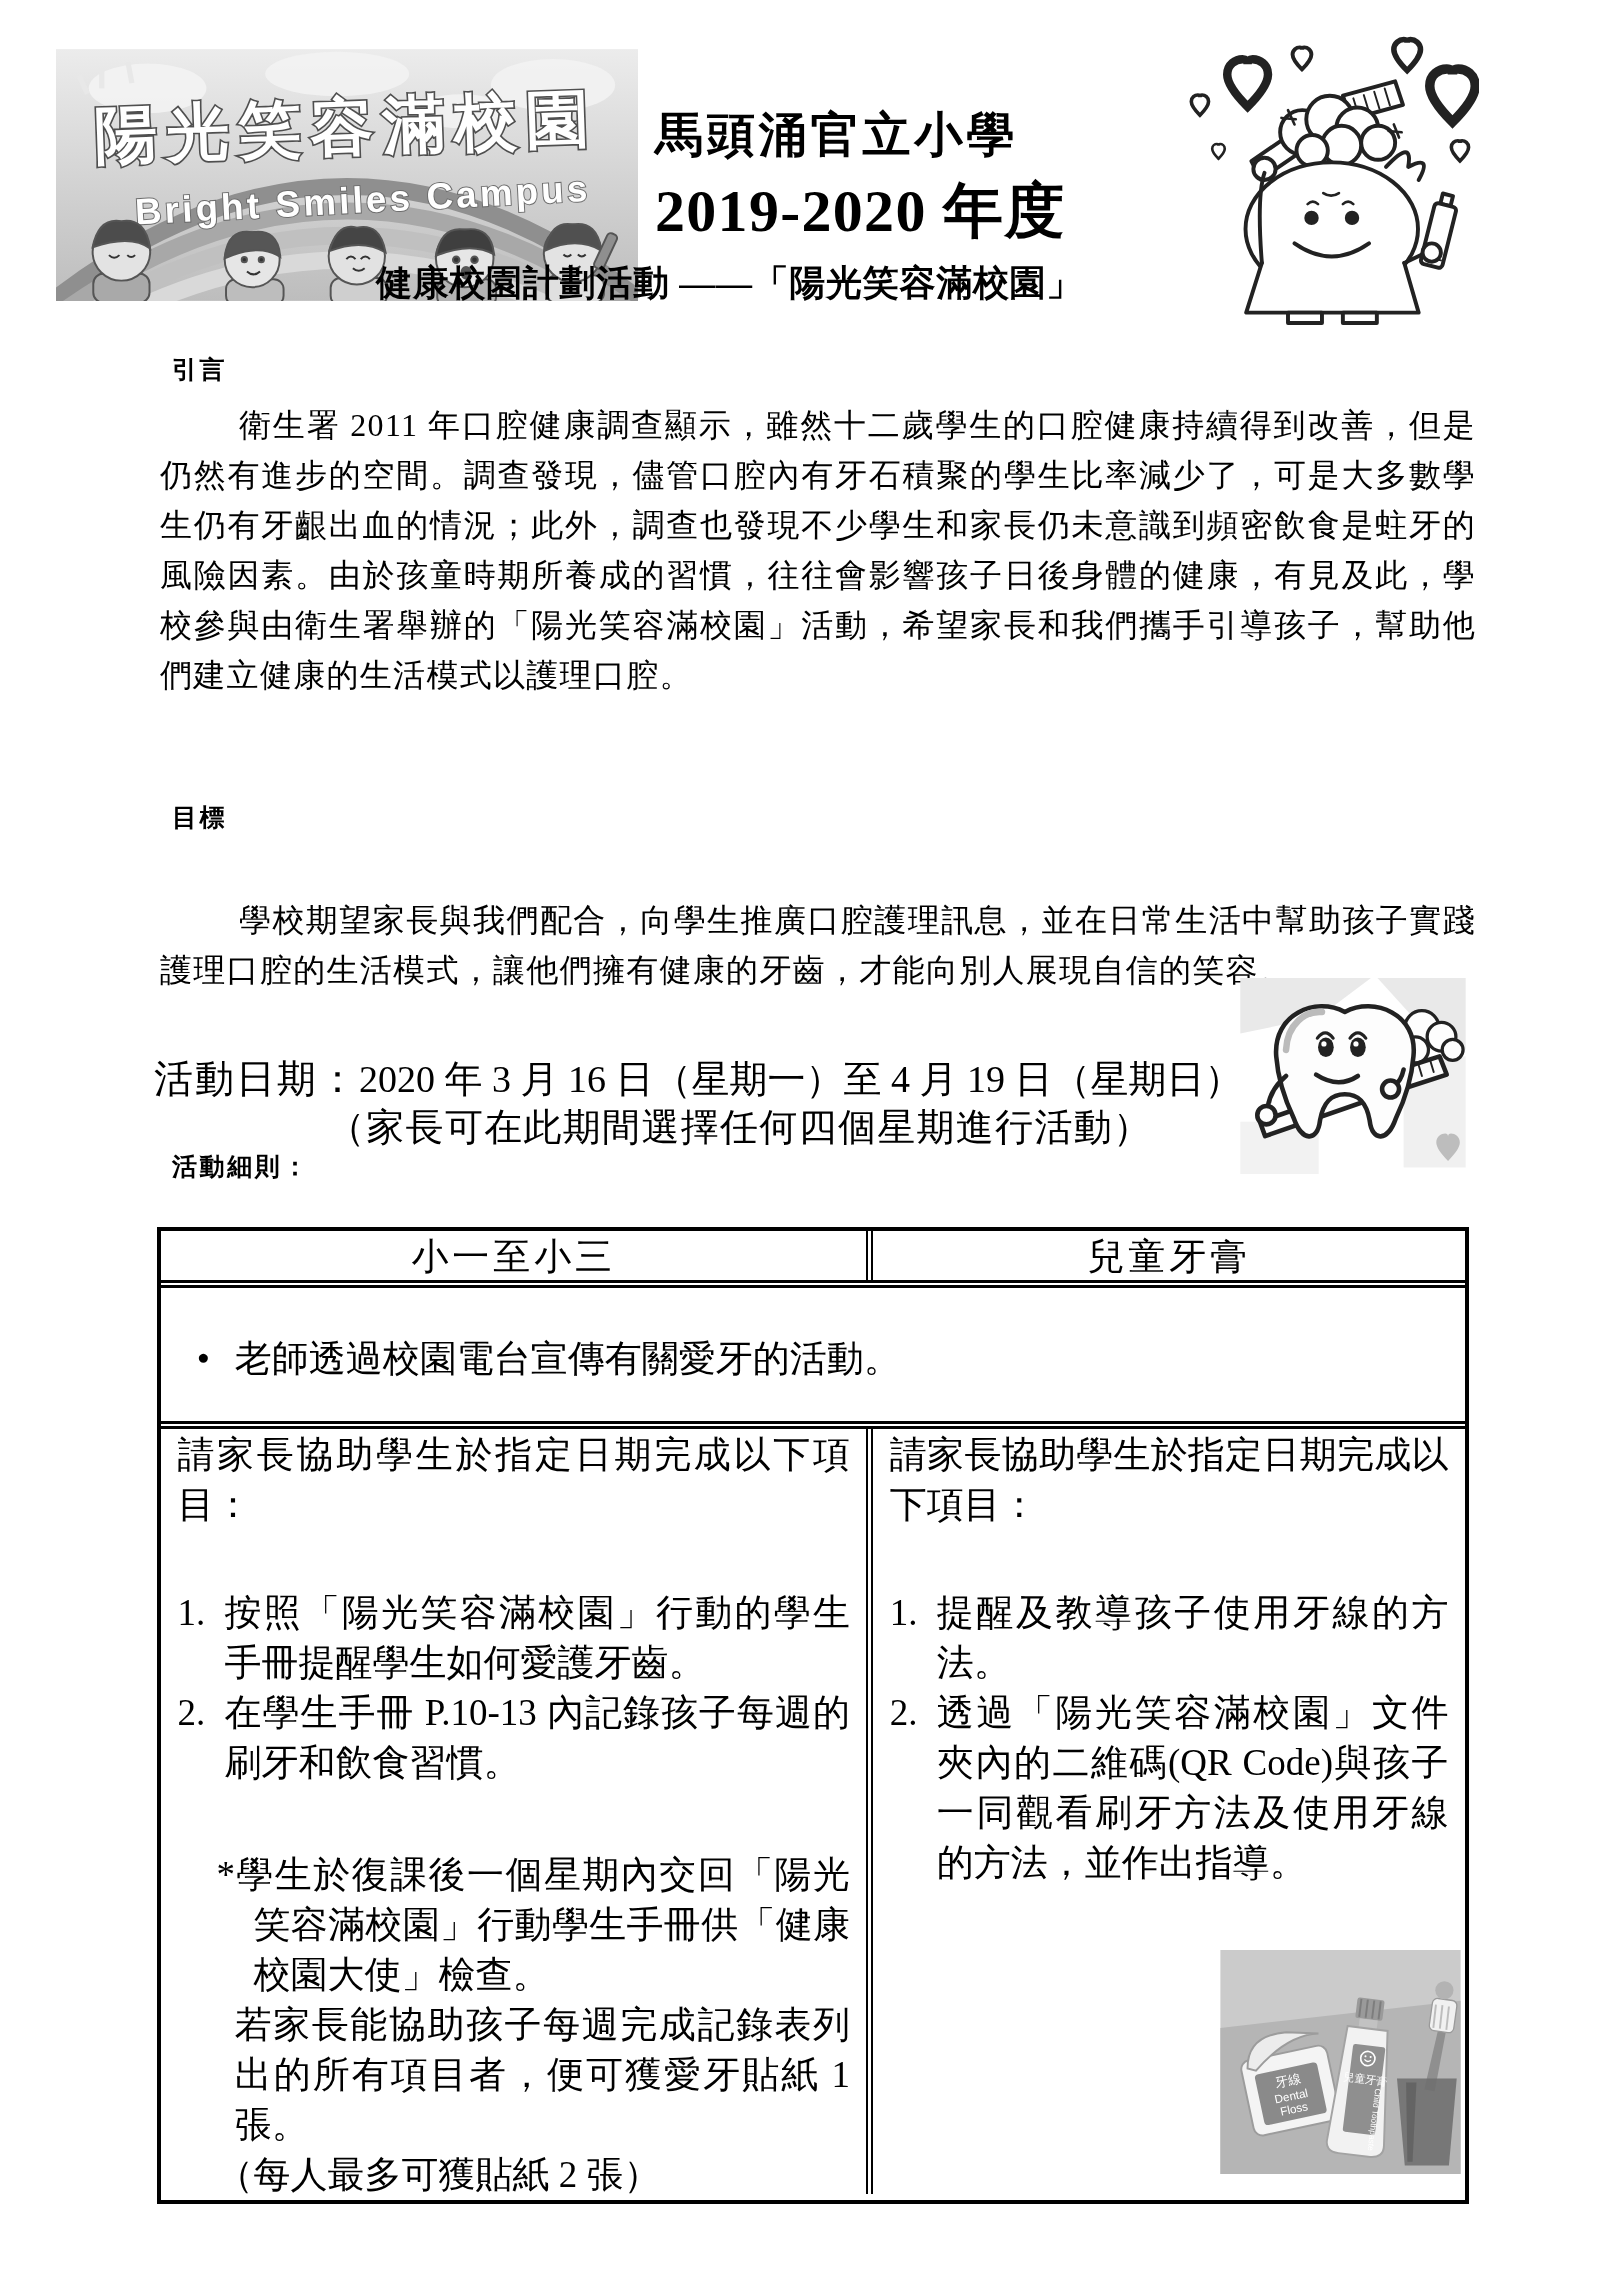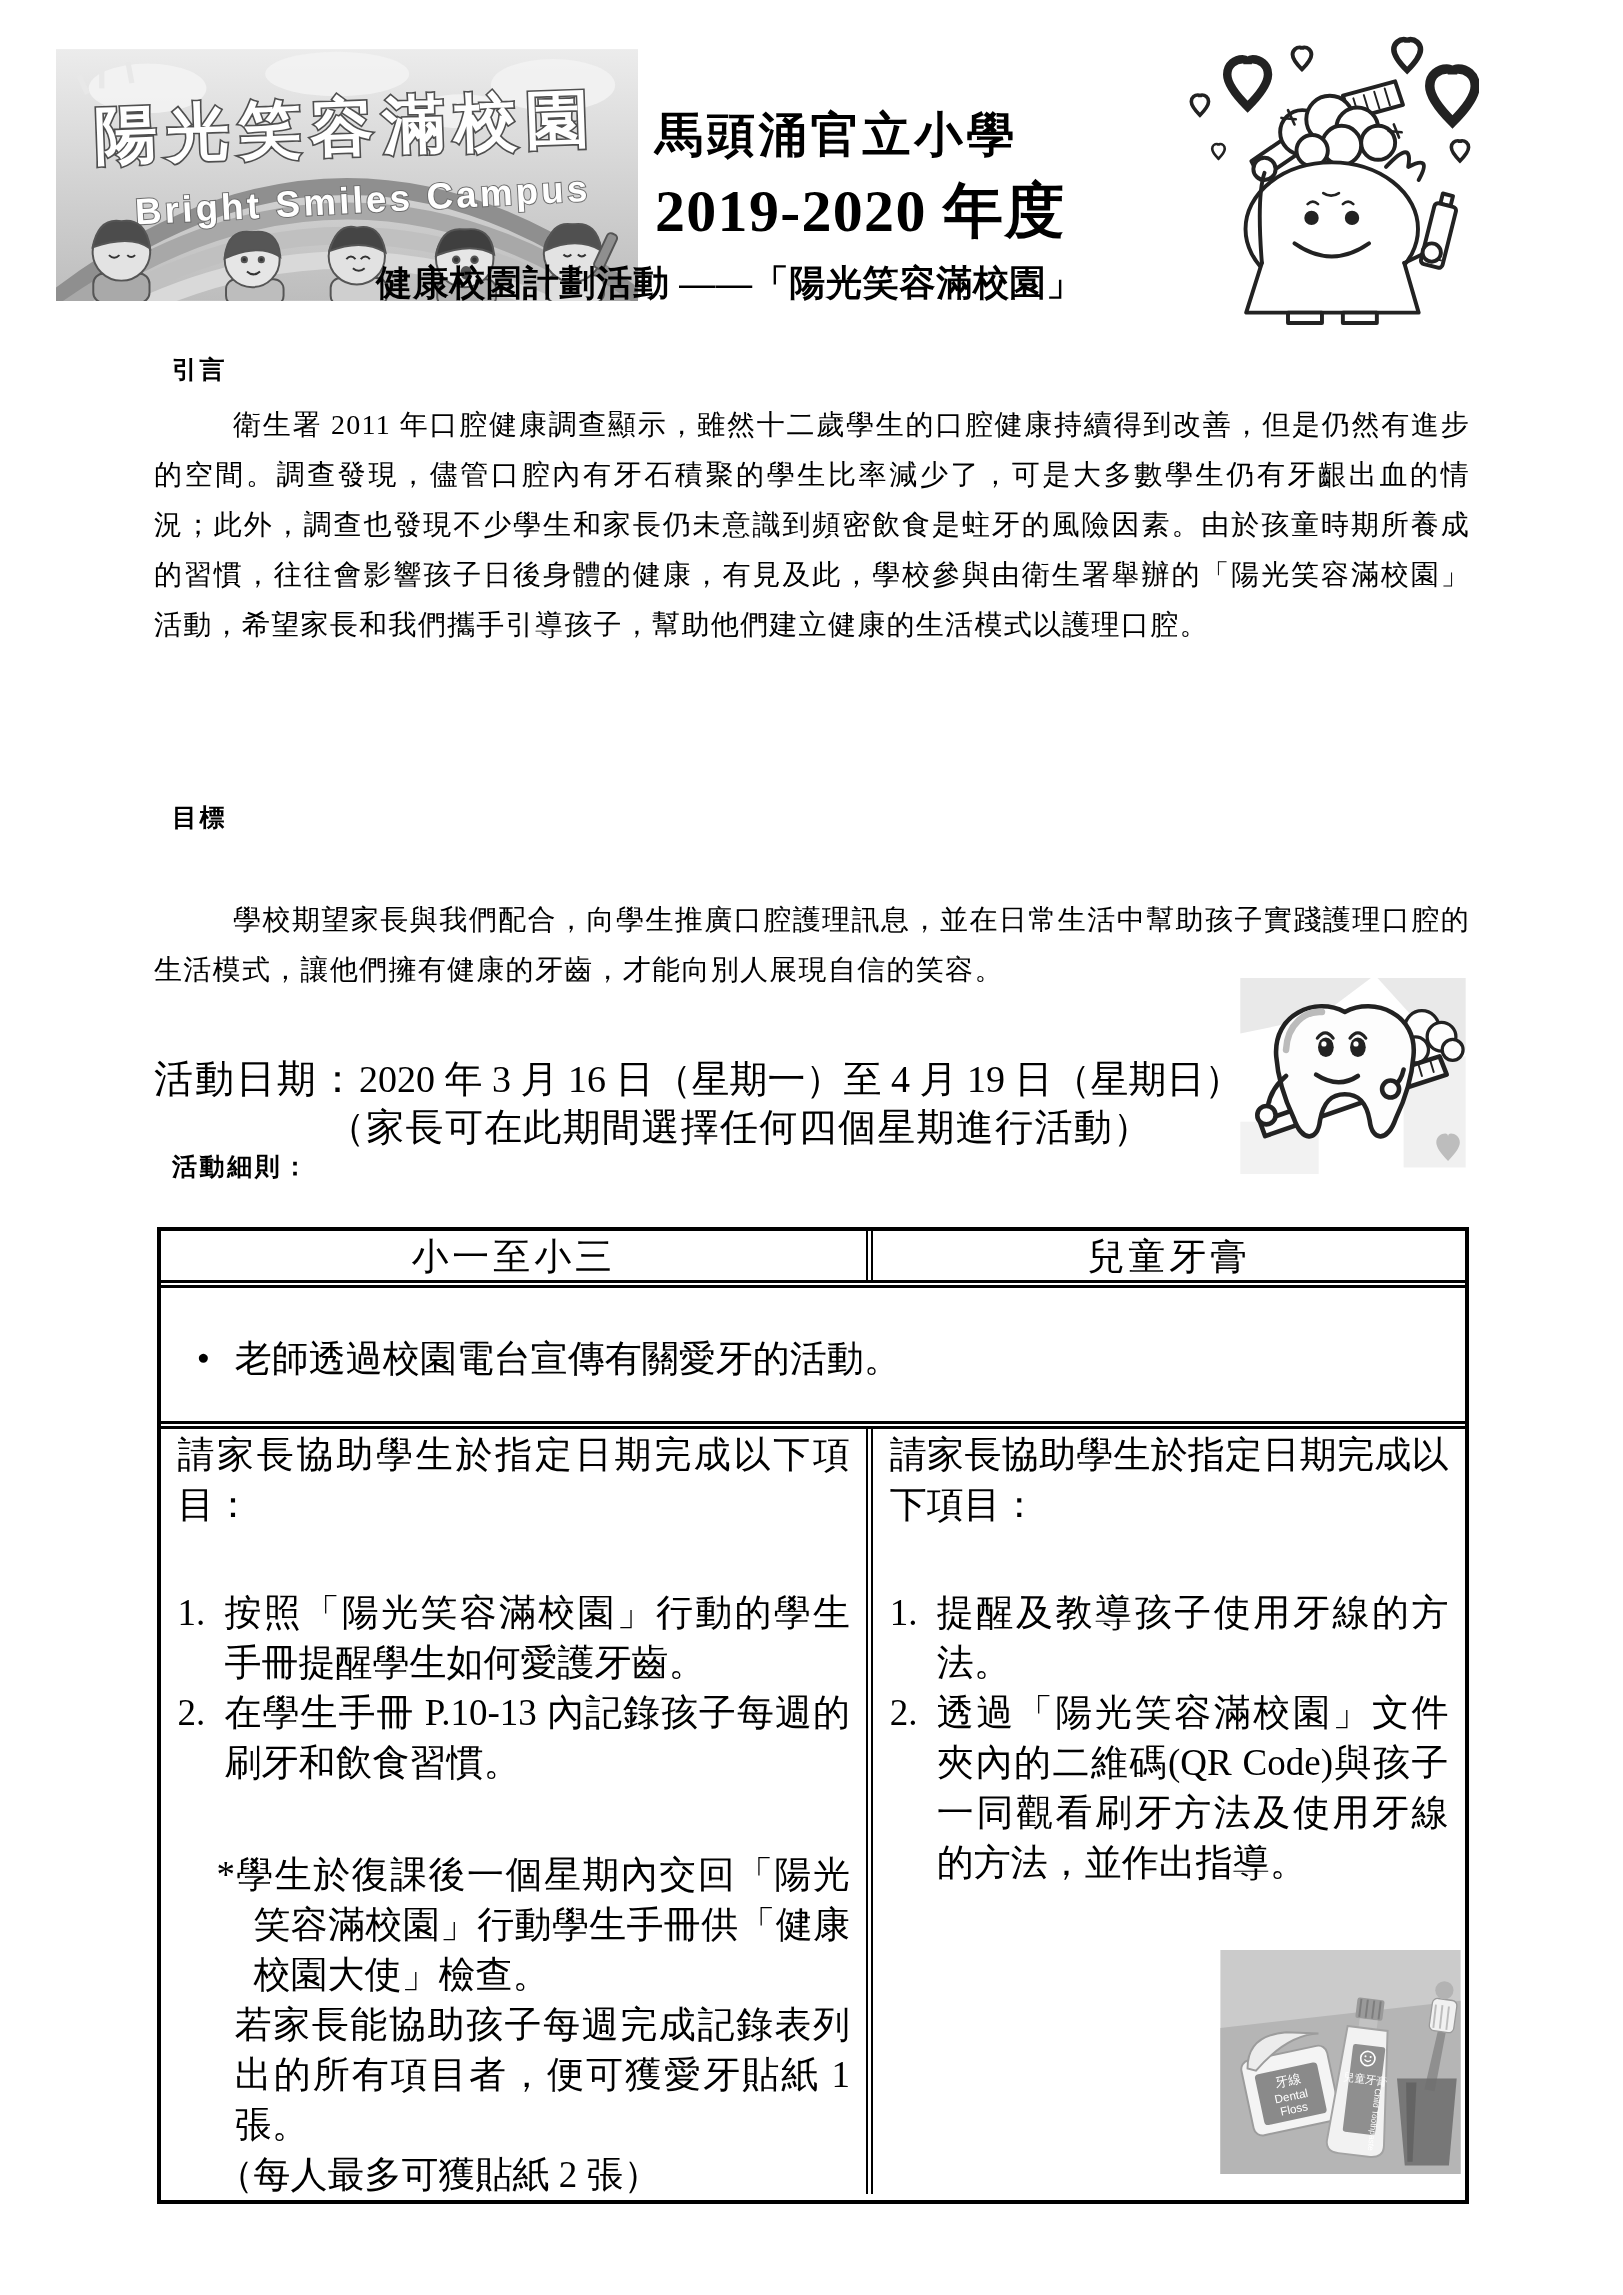--- a/index.html
+++ b/index.html
@@ -12,21 +12,21 @@
   
   #banner{left:56px;top:49px;width:582px;height:252px;}
   #school-name{left:655px;top:103px;font-size:48px;font-weight:bold;letter-spacing:3.9px;white-space:nowrap;}
   #school-year{left:655px;top:171px;font-size:60px;font-weight:bold;letter-spacing:1.3px;white-space:nowrap;}
   #doc-title{left:376px;top:259px;font-size:36px;font-weight:bold;letter-spacing:0.7px;white-space:nowrap;}
   #kid-cartoon{left:1178px;top:33px;width:301px;height:294px;}
   
   .h-sec{font-size:25px;font-weight:bold;letter-spacing:2.6px;margin-left:18px;}
   #intro-heading{left:154px;top:353px;}
   #intro-body{left:154px;top:400px;width:1316px;}
-  .para{font-size:28px;line-height:50px;letter-spacing:1.3px;text-align:justify;text-justify:inter-ideograph;}
+  .para{font-size:32px;line-height:50px;letter-spacing:1.3px;text-align:justify;text-justify:inter-ideograph;margin-left:6px;}
   .indent2{text-indent:79px;}
   #goal-heading{left:154px;top:801px;}
   #goal-body{left:154px;top:895px;width:1316px;}
   #date-line{left:154px;top:1052px;font-size:38px;white-space:nowrap;}
   #date-line .lbl{font-weight:normal;font-size:39px;letter-spacing:2px;}
   #date-note{left:327px;top:1102px;font-size:38px;letter-spacing:1.3px;white-space:nowrap;}
   #details-label{left:154px;top:1150px;}
   #tooth-cartoon{left:1240px;top:978px;width:226px;height:196px;}
   
   #activity-table{

